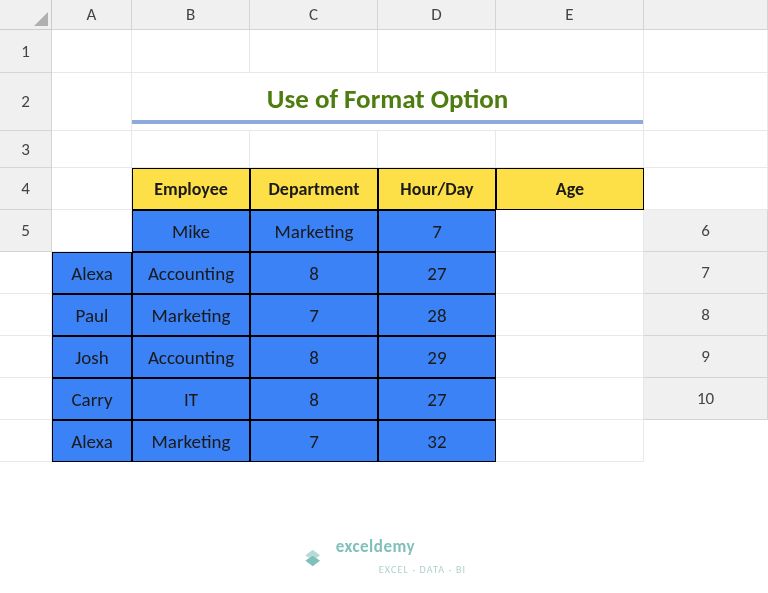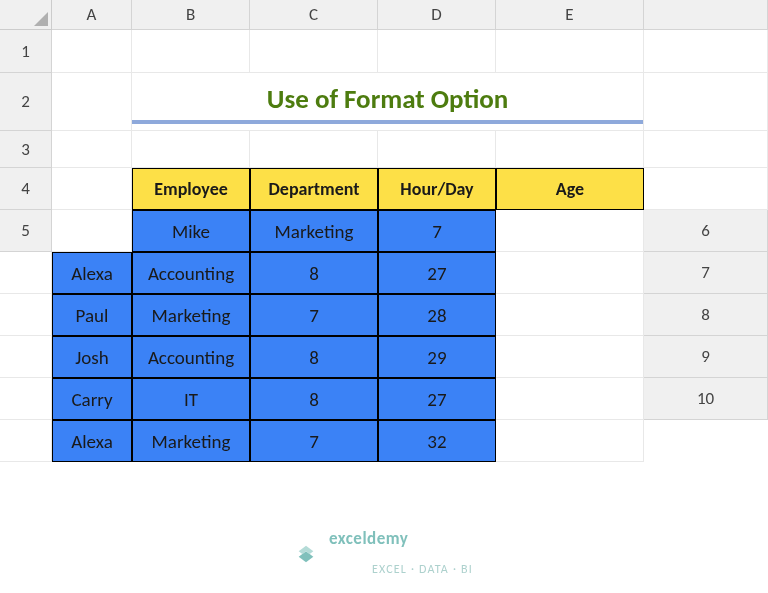--- a/index.html
+++ b/index.html
@@ -112,24 +112,24 @@
     flex-direction: column;
     line-height: 1;
   }
   .wm-main {
     font-size: 17px;
     font-weight: 600;
     color: #6ab6b0;
     letter-spacing: 0.5px;
   }
   .wm-sub {
-    font-size: 12px;
+    font-size: 10px;
     color: #9fc9c5;
     letter-spacing: 1.2px;
-    margin-top: 16px;
+    margin-top: 10px;
     padding-left: 43px;
   }
 </style>
 </head>
 <body>
 
 <div class="sheet">
 
   <div class="corner"></div>
 

